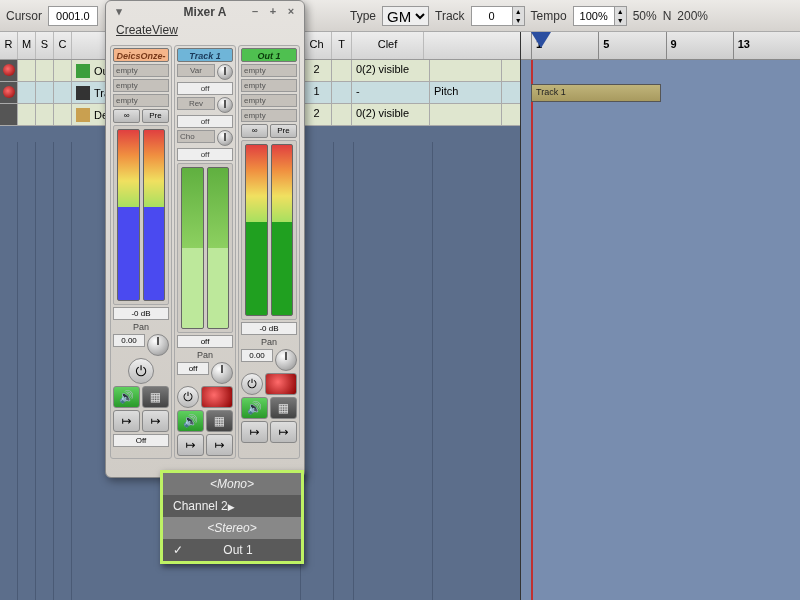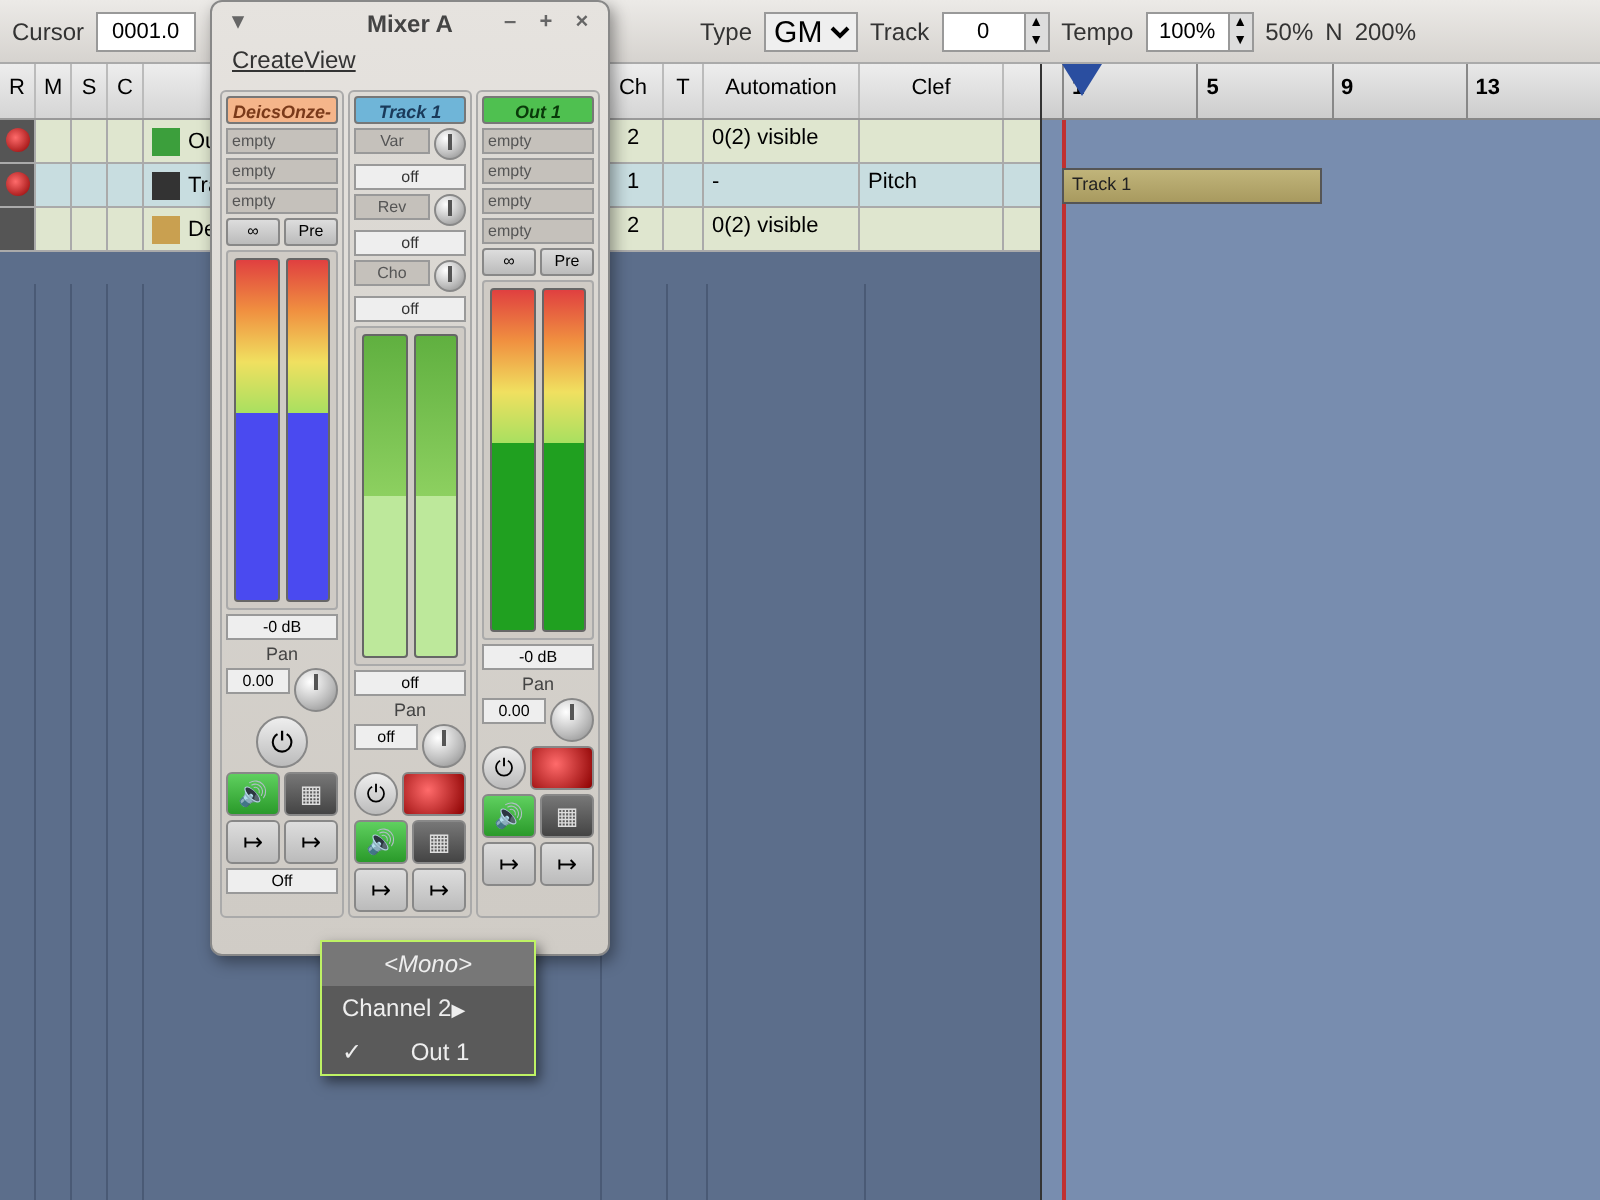--- a/index.html
+++ b/index.html
@@ -74,21 +74,21 @@
 .dblbl { width: 56px; height: 13px; background: #eee; border: 1px solid #999; font-size: 8px; text-align: center; line-height: 12px; }
 .panlbl { font-size: 9px; color: #444; }
 .btnrow { display: flex; gap: 2px; width: 56px; }
 .sqbtn { flex: 1; height: 22px; background: linear-gradient(#ddd,#bbb); border: 1px solid #888; border-radius: 3px; font-size: 12px; text-align: center; line-height: 20px; cursor: pointer; }
 .sqbtn.green { background: linear-gradient(#5fd05f,#2a9a2a); color: #fff; }
 .sqbtn.dark { background: linear-gradient(#777,#444); color: #ddd; }
 .sqbtn.rec { background: radial-gradient(circle at 40% 40%, #ff6b6b, #8b0000); }
 .pwr { width: 26px; height: 26px; border-radius: 50%; background: linear-gradient(#eee,#bbb); border: 1px solid #888; font-size: 14px; text-align: center; line-height: 24px; cursor: pointer; }
 
 
-.ctxmenu { position: absolute; left: 160px; top: 470px; width: 108px; background: #5a5a5a; border: 1px solid #bef264; box-shadow: 2px 3px 6px rgba(0,0,0,.5); font-size: 12px; color: #eee; }
+.ctxmenu { position: absolute; left: 160px; top: 470px; width: 144px; background: #5a5a5a; border: 3px solid #bef264; box-shadow: 2px 3px 6px rgba(0,0,0,.5); font-size: 12px; color: #eee; }
 .ctxmenu .item { padding: 4px 10px; display: flex; justify-content: space-between; align-items: center; cursor: pointer; }
 .ctxmenu .item.hdr { background: #777; font-style: italic; justify-content: center; }
 .ctxmenu .item.sel { background: #888; }
 .ctxmenu .item .chk { width: 12px; }
 .ctxmenu .item .arr { font-size: 9px; }
 
 
 .bgcols { position: absolute; top: 142px; left: 0; width: 520px; bottom: 0; background: #5c6e8b; }
 .bgcols .col { position: absolute; top: 0; bottom: 0; border-right: 1px solid #4a5a75; }
 </style>
@@ -124,21 +124,20 @@
 
 <div class="tracklist">
   <div class="trackheaders">
     <div class="hc">R</div>
     <div class="hc">M</div>
     <div class="hc">S</div>
     <div class="hc">C</div>
     <div class="hname"></div>
     <div class="hch">Ch</div>
     <div class="ht">T</div>
-    <div class="hauto">Automation</div>
     <div class="hclef">Clef</div>
   </div>
   <div class="trackrow">
     <div class="rec"></div>
     <div class="m1"></div>
     <div class="m2"></div>
     <div class="m3"></div>
     <div class="nm">
         <span class="icon"></span>
         <span>Out 1</span>
@@ -256,21 +255,21 @@
           <div class="slot off" style="flex:1">off</div>
         </div>
       <div class="sectrow">
           <div class="slot" style="flex:1;text-align:center">Rev</div>
           <div class="knob" style="width:16px;height:16px"></div>
         </div>
       <div class="sectrow">
           <div class="slot off" style="flex:1">off</div>
         </div>
       <div class="sectrow">
-          <div class="slot" style="flex:1;text-align:center">Cho</div>
+          <div class="slot" style="flex:1;text-align:left">Cho</div>
           <div class="knob" style="width:16px;height:16px"></div>
         </div>
       <div class="sectrow">
           <div class="slot off" style="flex:1">off</div>
         </div>
       <div class="meterbox" style="height:170px">
           <div class="fader track"></div>
           <div class="fader track"></div>
         </div>
       <div class="dblbl">off</div>
@@ -327,18 +326,19 @@
         </div>
     </div>
   </div>
 </div>
 
 <div class="ctxmenu">
   <div class="item hdr">&lt;Mono&gt;</div>
   <div class="item">
       <span š="" name="" span=""><span>Channel 2</span><span class="arr">▶</span></span>
     </div>
+  <div class="item hdr sel">&lt;Stereo&gt;</div>
   <div class="item">
       <span class="chk">✓</span>
       <span>Out 1</span>
       <span></span>
     </div>
 </div>
 
 </body></html>

